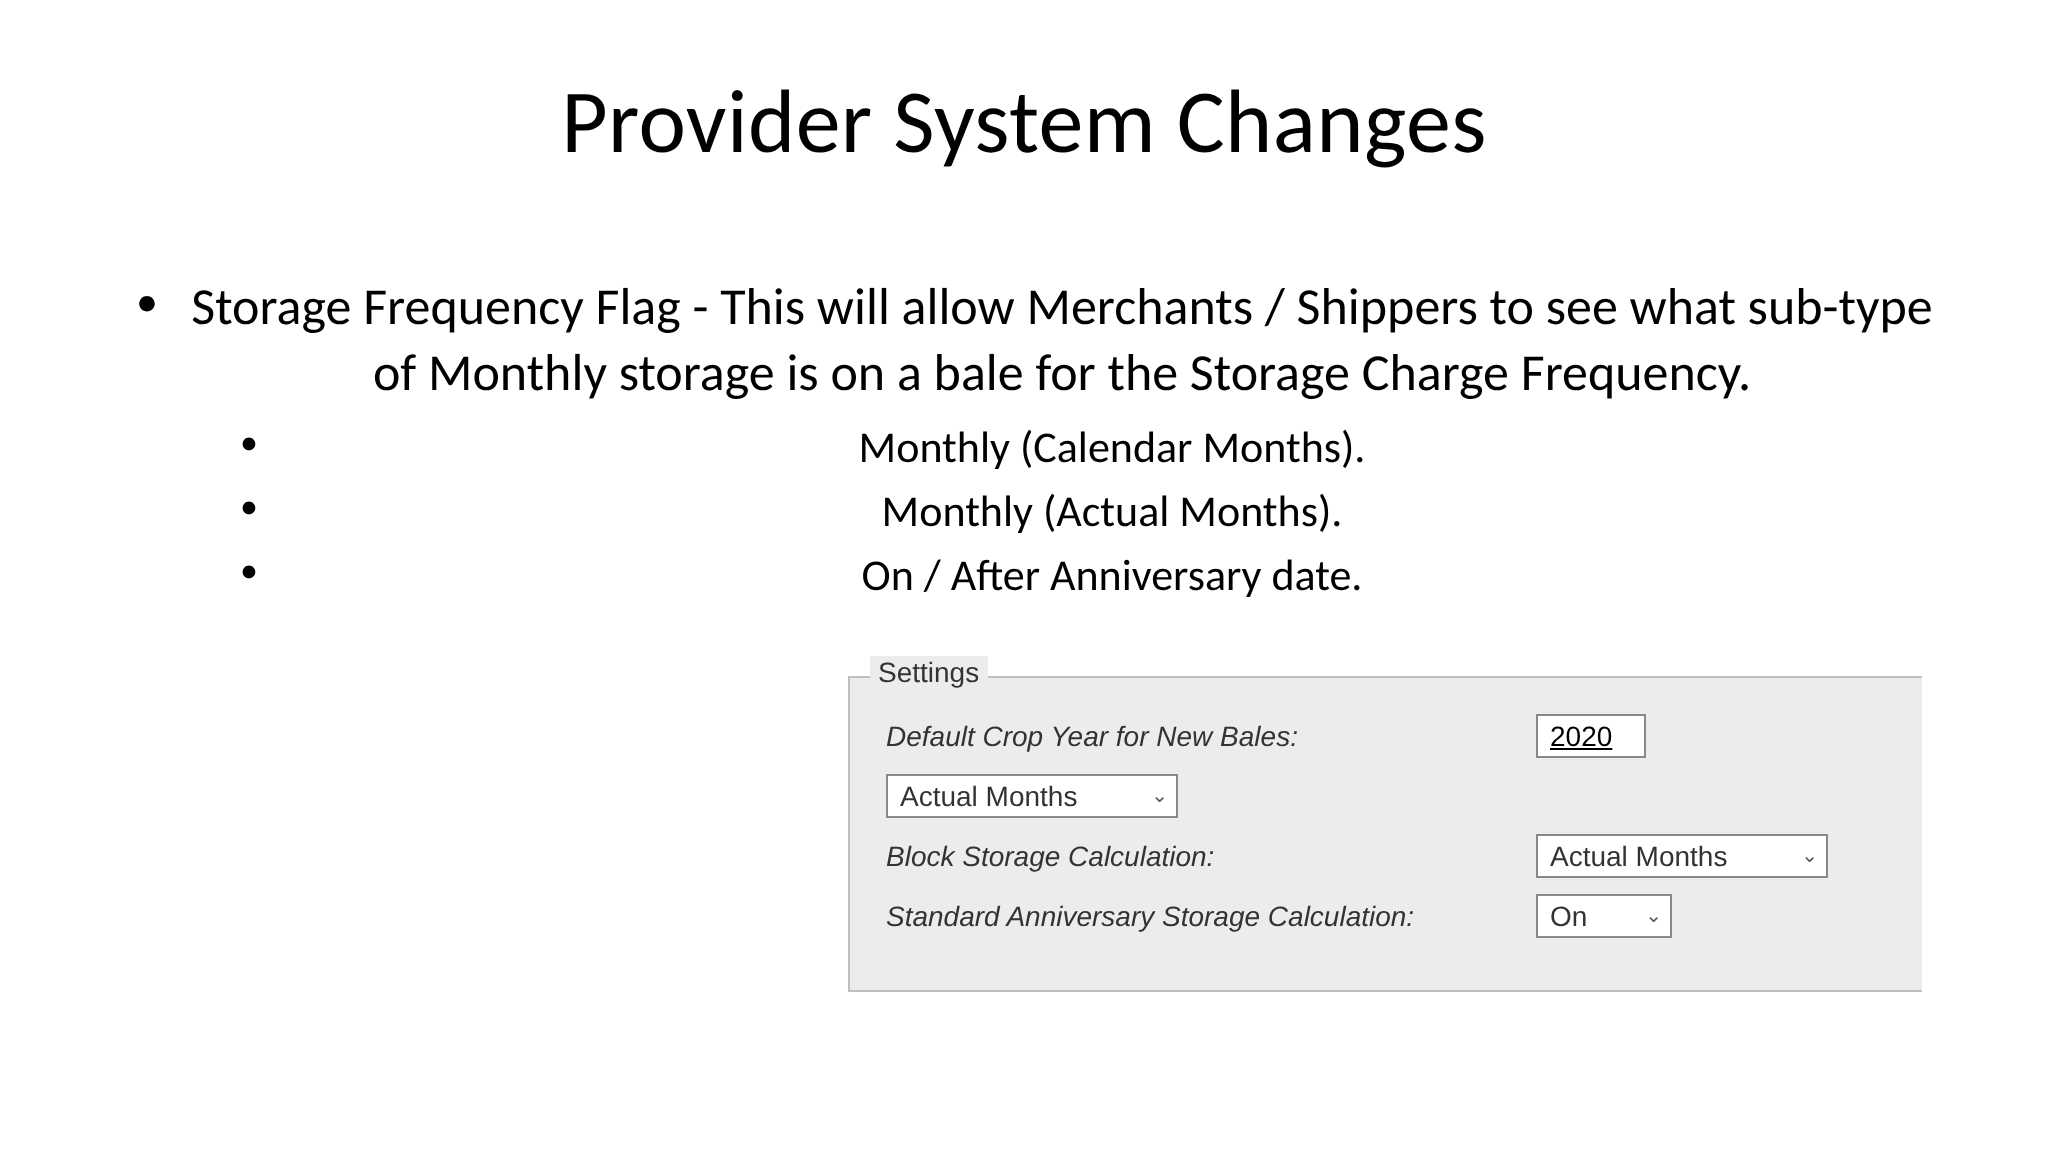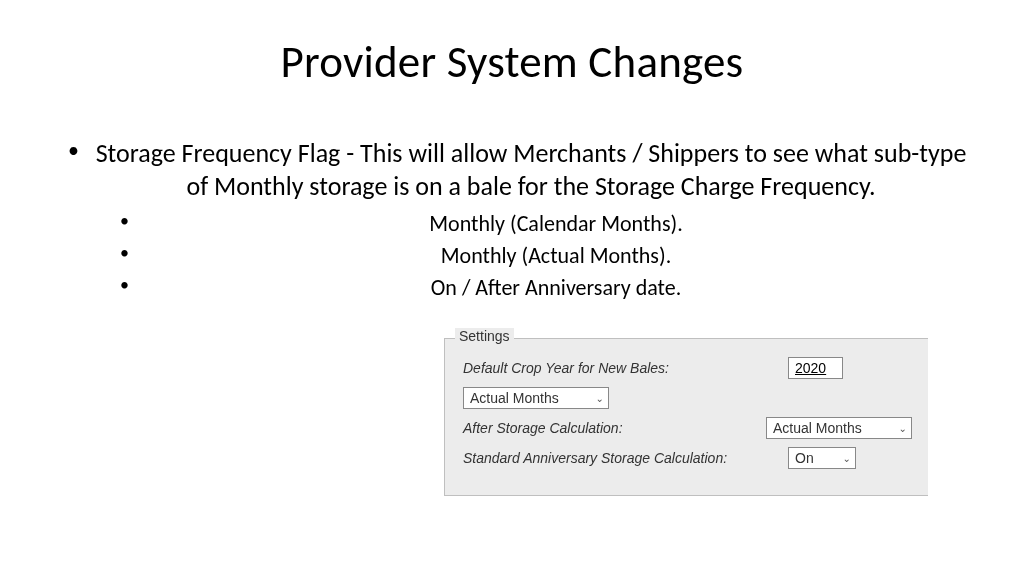--- a/index.html
+++ b/index.html
@@ -54,23 +54,23 @@
     }
     ul.inner > li::before {
       content: "•";
       position: absolute;
       left: 0;
       top: 0;
       font-size: 18px;
     }
     .settings-panel {
       position: absolute;
-      left: 444px;
+      left: 424px;
       top: 338px;
-      width: 484px;
+      width: 537px;
       height: 158px;
     }
     .fieldset-box {
       position: relative;
       width: 100%;
       height: 100%;
       background: #ececec;
       border: 1px solid #bfbfbf;
       border-right: none;
       padding: 18px 16px 10px 18px;
@@ -159,21 +159,21 @@
     <div class="row">
       <div class="control">
         <div class="combo w1">
           <span>Actual Months</span>
           <span class="chev">⌄</span>
         </div>
       </div>
     </div>
 
     <div class="row">
-      <div class="label">After Storage Calculation:</div>
+      <div class="label">Block Storage Calculation:</div>
       <div class="control">
         <div class="combo w1">
           <span>Actual Months</span>
           <span class="chev">⌄</span>
         </div>
       </div>
     </div>
 
     <div class="row">
       <div class="label">Standard Anniversary Storage Calculation:</div>

